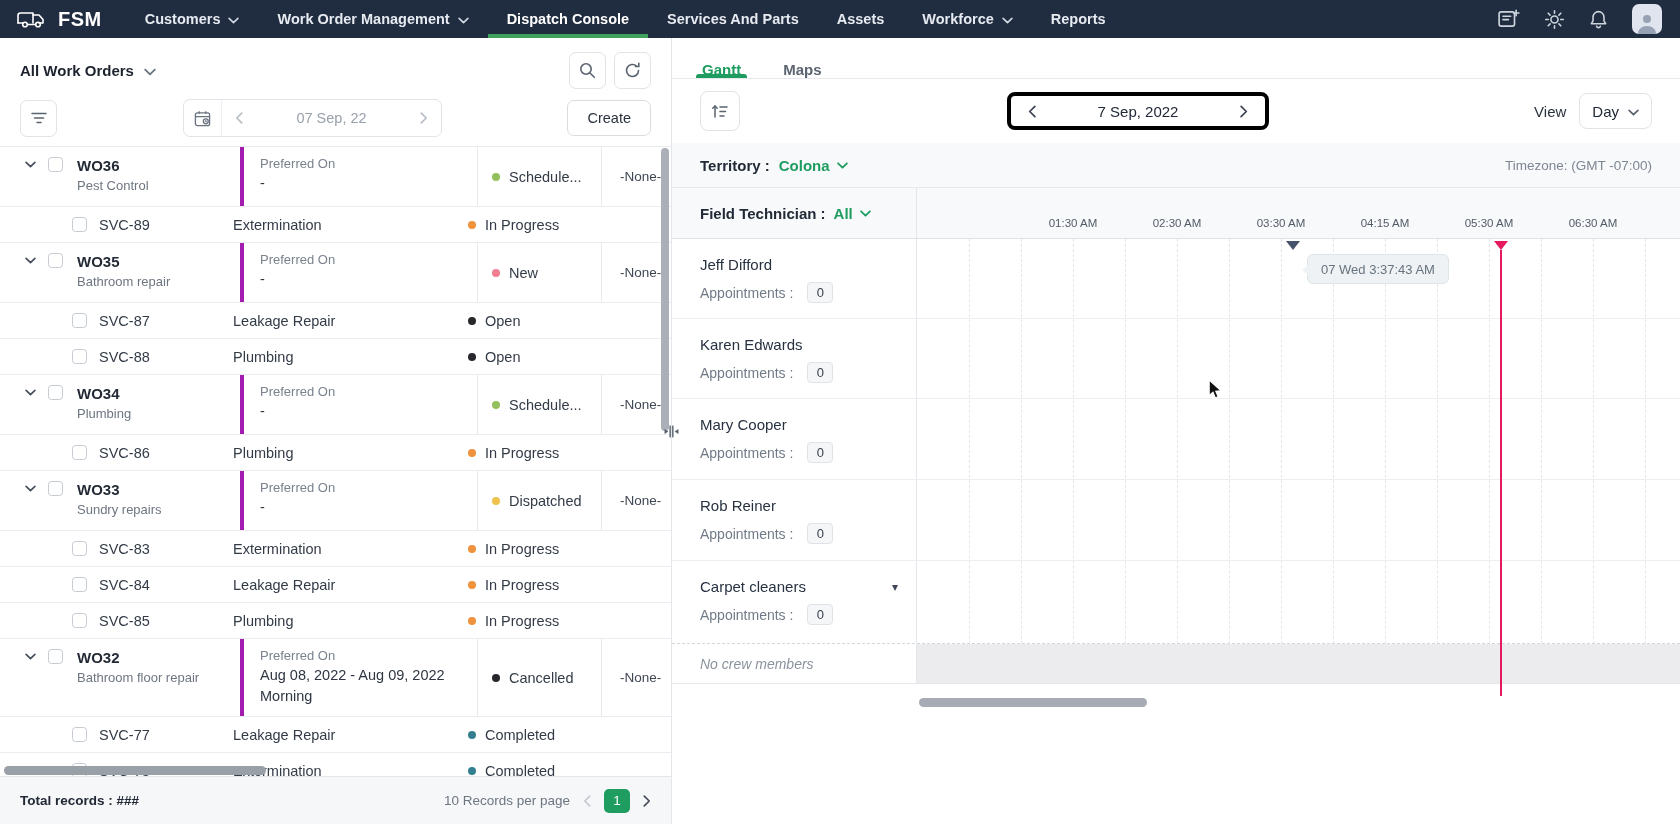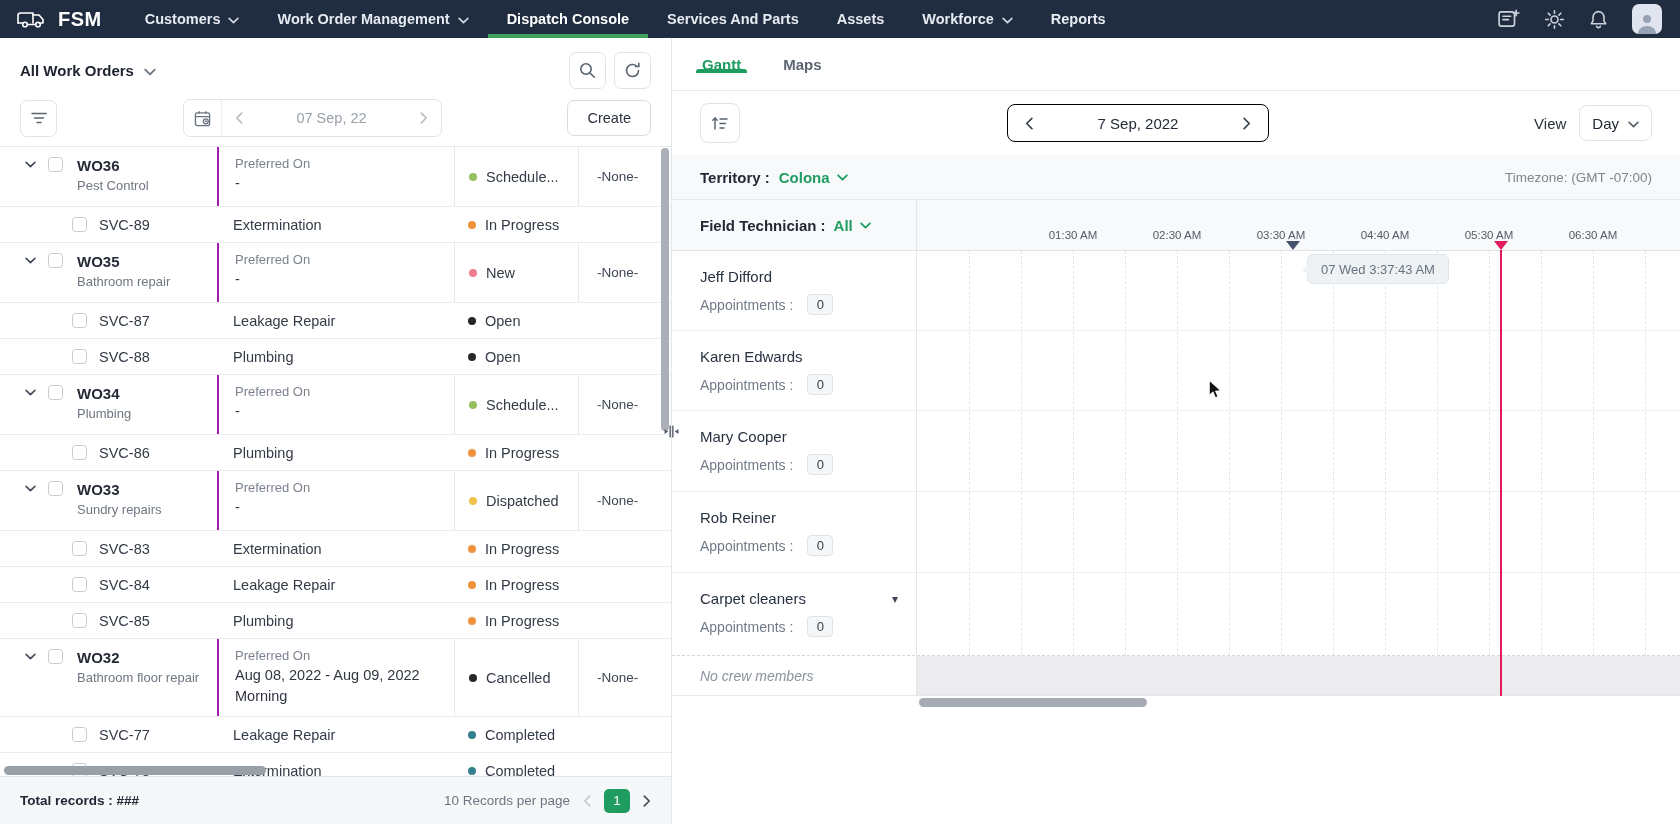--- a/index.html
+++ b/index.html
@@ -46,21 +46,21 @@
   .row.wo .c-name { padding-top:10px; }
   .wo-chev { margin-left:25px; color:#454e5c; display:flex; margin-top:4px; cursor:pointer; }
   .cbox { width:15px; height:15px; border:1.5px solid #c6cbd2; border-radius:3.5px; background:#fff; flex-shrink:0; cursor:pointer; }
   .row.wo .cbox { margin-left:12px; }
   .row.svc .cbox { margin-left:72px; }
   .wo-texts { margin-left:14px; min-width:0; }
   .wo-id { font-size:15px; font-weight:bold; color:#242b36; line-height:18px; }
   .wo-sub { font-size:13px; color:#6e7681; line-height:17px; margin-top:2px; }
   .svc-id { margin-left:12px; font-size:14.5px; color:#333b47; }
   .c-pref { width:237px; flex-shrink:0; padding:8px 8px 0 16px; }
-  .row.wo .c-pref { border-left:2px solid #a21caf; }
+  .row.wo .c-pref { border-left:4px solid #a21caf;margin-left:23px; }
   .row.svc .c-pref { padding-top:0; display:flex; align-items:center; height:100%; }
   .pref-label { font-size:13px; color:#7a828d; line-height:17px; }
   .pref-value { font-size:14.5px; color:#2f3642; line-height:19px; margin-top:2px; }
   .svc-service { font-size:14.5px; color:#333b47; }
   .c-status { width:124px; flex-shrink:0; display:flex; align-items:center; padding-left:14px; }
   .row.wo .c-status { border-left:1px solid #e7e9ec; }
   .dot { width:8px; height:8px; border-radius:50%; flex-shrink:0; margin-right:9px; }
   .status-text { font-size:14.5px; color:#333b47; white-space:nowrap; }
   .c-none { flex:1; display:flex; align-items:center; padding-left:18px; }
   .row.wo .c-none { border-left:1px solid #e7e9ec; }
@@ -75,28 +75,28 @@
   .per-page { font-size:13.5px; color:#6c7581; }
   .pg-arrow { display:flex; cursor:pointer; }
   .pg-arrow.disabled { color:#c3c8cf; cursor:default; }
   .pg-arrow.on { color:#424a56; }
   .page-box { min-width:26px; height:24px; padding:0 4px; background:var(--accent,#2f9e5f); color:#fff; border-radius:5px; display:flex; align-items:center; justify-content:center; font-size:13.5px; cursor:pointer; }
 
   .resize-handle { position:absolute; left:664px; top:387px; z-index:9; cursor:col-resize; display:flex; }
 
   
   .right-panel { flex:1; position:relative; background:#fff; }
-  .rp-tabs { height:53px; border-bottom:1px solid #e7e9ec; display:flex; align-items:center; padding:0 28px; gap:38px; }
+  .rp-tabs { height:41px; border-bottom:1px solid #e7e9ec; display:flex; align-items:flex-end; padding:0 28px; gap:38px; }
   .tab { display:flex; align-items:center; font-size:15px; font-weight:600; color:#5b6470; position:relative; cursor:pointer; padding:0 2px; }
   .tab.active { color:var(--accent,#1f9d61); }
   .tab-underline { position:absolute; left:-4px; right:-4px; bottom:0; height:4px; border-radius:3px 3px 0 0; background:var(--accent,#1f9d61); }
 
   .rp-toolbar { height:64px; position:relative; display:flex; align-items:center; padding:0 28px; }
   .sort-btn { width:40px; height:40px; border:1px solid #e0e3e8; border-radius:8px; background:#fff; display:flex; align-items:center; justify-content:center; cursor:pointer; }
-  .date-nav { position:absolute; left:335px; top:13px; width:262px; height:38px; border:1px solid #000000; border-radius:8px; display:flex; align-items:center; background:#fff; }
+  .date-nav { position:absolute; left:335px; top:13px; width:262px; height:38px; border:4px solid #000000; border-radius:8px; display:flex; align-items:center; background:#fff; }
   .dn-arrow { width:42px; display:flex; align-items:center; justify-content:center; color:#3a424e; cursor:pointer; }
   .dn-date { flex:1; text-align:center; font-size:15px; color:#222a37; }
   .view-group { margin-left:auto; display:flex; align-items:center; gap:13px; }
   .view-label { font-size:15px; color:#2b323e; }
   .day-btn { height:36px; border:1px solid #e0e3e8; border-radius:8px; background:#fff; padding:0 12px; display:flex; align-items:center; gap:9px; font-size:15px; color:#222a37; cursor:pointer; font-family:inherit; }
   .day-btn .chev { color:#59616d; margin-top:2px; }
 
   .rp-territory { height:45px; background:#f8f9fb; border-bottom:1px solid #e7e9ec; display:flex; align-items:center; padding:0 28px; font-size:15px;text-align:center; }
   .terr-label { font-weight:bold; color:#222a37; }
   .terr-value { color:var(--accent,#1f9d61); font-weight:bold; margin-left:9px; cursor:pointer; display:flex; align-items:center; gap:7px; }
@@ -630,21 +630,21 @@
                 <svg width="11" height="7" viewBox="0 0 10 6" fill="none" stroke="currentColor" stroke-width="1.6" stroke-linecap="round" stroke-linejoin="round">
                   <path d="M1 1l4 4 4-4"></path>
                 </svg>
               </span>
           </span>
         </div>
         <div class="g-h-axis" id="time-axis">
             <span class="time-label" style="left: 156px;">01:30 AM</span>
             <span class="time-label" style="left: 260px;">02:30 AM</span>
             <span class="time-label" style="left: 364px;">03:30 AM</span>
-            <span class="time-label" style="left: 468px;">04:40 AM</span>
+            <span class="time-label" style="left: 468px;">04:15 AM</span>
             <span class="time-label" style="left: 572px;">05:30 AM</span>
             <span class="time-label" style="left: 676px;">06:30 AM</span>
           </div>
       </div>
       <div class="g-body" id="gantt-body">
         <div class="g-grid" id="g-grid">
             <div class="gridline" style="left: 52px;"></div>
             <div class="gridline" style="left: 104px;"></div>
             <div class="gridline" style="left: 156px;"></div>
             <div class="gridline" style="left: 208px;"></div>

